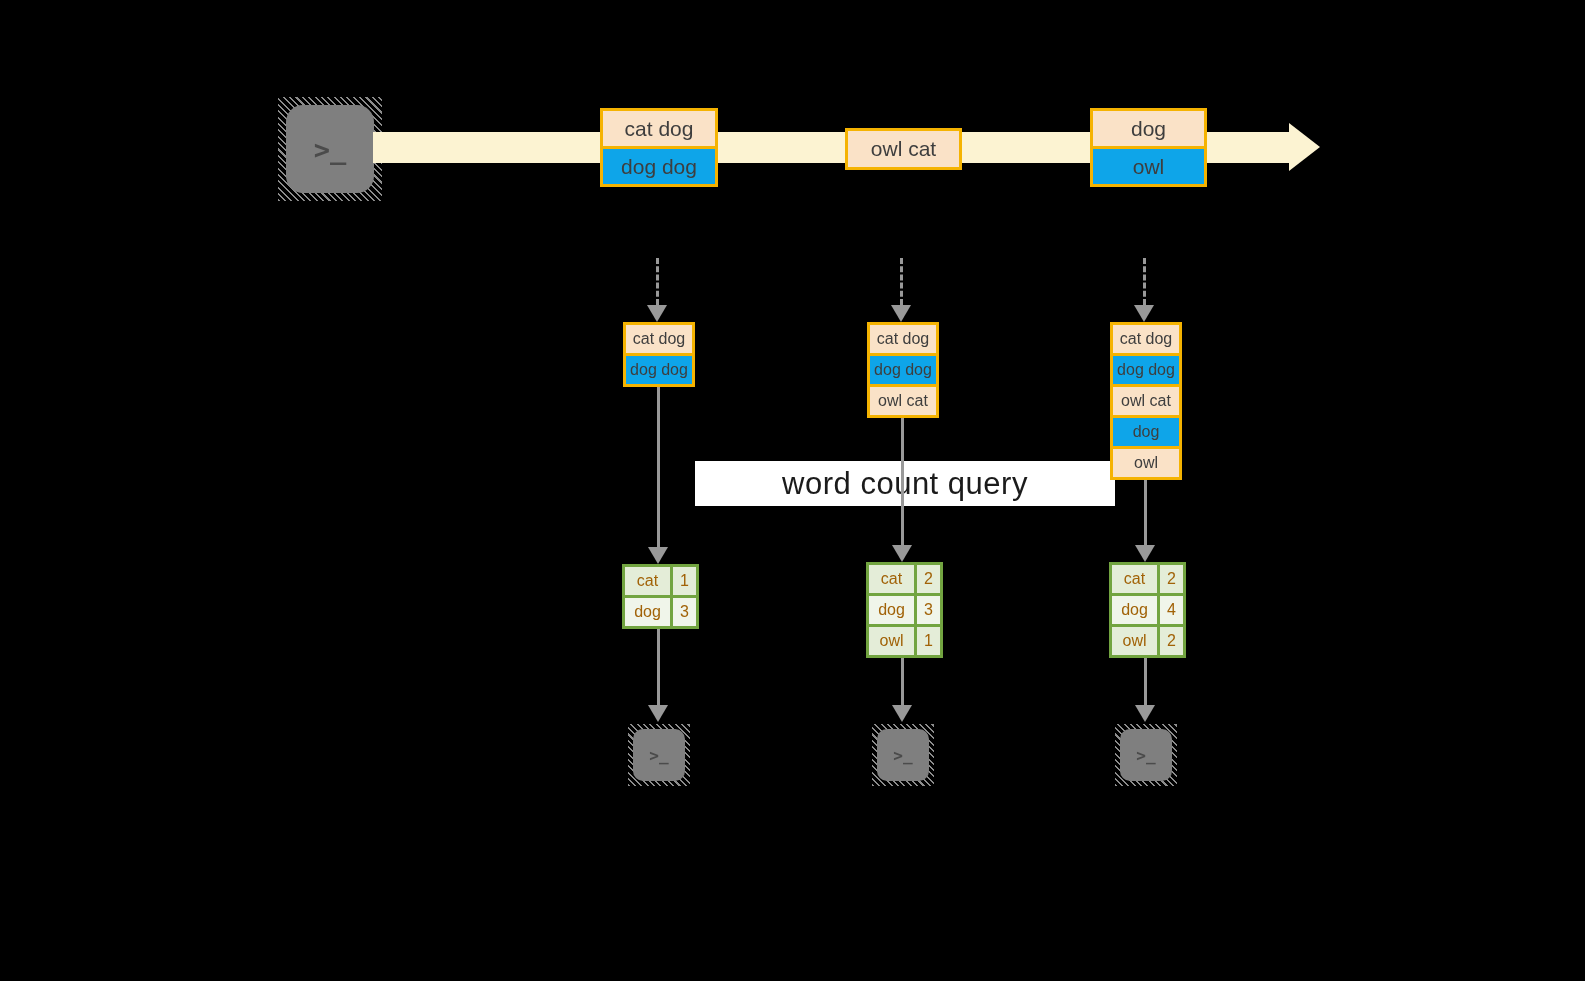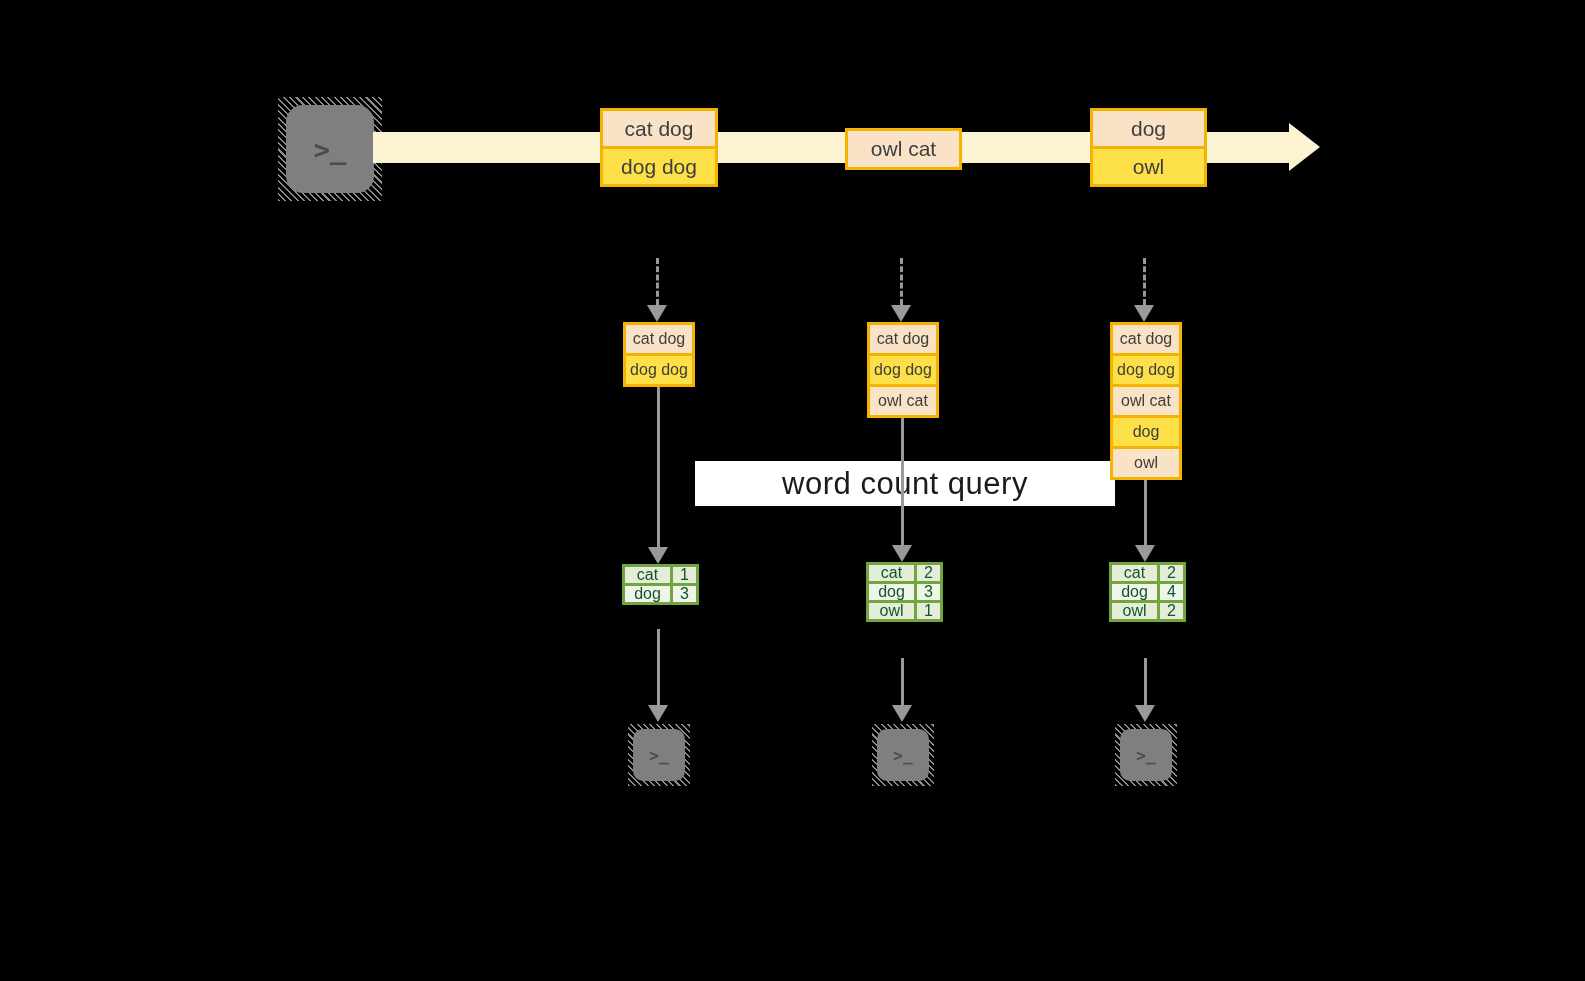--- a/index.html
+++ b/index.html
@@ -17,37 +17,37 @@
              border-top:24px solid transparent;border-bottom:24px solid transparent;border-left:31px solid #fcf3d2;}
 
   
   .obox{position:absolute;display:flex;flex-direction:column;gap:3px;background:#f5b301;
         border:3px solid #f5b301;box-sizing:border-box;z-index:4;}
   .ocell{display:flex;align-items:center;justify-content:center;color:#3e3e3e;}
   .ev .ocell{height:35px;font-size:21px;}
   .ev1cell .ocell{height:36px;font-size:21px;}
   .stack .ocell{height:28px;font-size:16px;}
   .peach{background:#fae2c7;}
-  .cream{background:#fde047;}
+  .cream{background:#0ea5e9;}
 
   
   .dashline{position:absolute;width:0;border-left:3px dashed #999;z-index:3;}
   .solidline{position:absolute;width:3px;background:#999;z-index:3;}
   .ahead{position:absolute;width:0;height:0;border-left:10px solid transparent;
          border-right:10px solid transparent;border-top:17px solid #999;z-index:3;}
 
   
   .qband{position:absolute;left:695px;top:461px;width:420px;height:45px;background:#fff;z-index:2;
          display:flex;align-items:center;justify-content:center;}
   .qband span{font-size:31px;color:#1b1b1b;letter-spacing:0.5px;}
 
   
   .gtable{position:absolute;display:grid;grid-template-columns:45px 23px;gap:3px;background:#72a440;
           border:3px solid #72a440;box-sizing:content-box;z-index:4;}
-  .gcell{height:16px;display:flex;align-items:center;justify-content:center;font-size:16px;color:#14532d;}
+  .gcell{height:28px;display:flex;align-items:center;justify-content:center;font-size:16px;color:#a16207;}
   .gtint{background:#e4edd8;}
   .glight{background:#f0f5ea;}
 </style>
 </head>
 <body>
 
 <div id="canvas">
 
   <div class="term" style="left:278px;top:97px;width:104px;height:104px;">
     <div class="term-inner" style="left:8px;top:8px;right:8px;bottom:8px;border-radius:17px;font-size:27px;">&gt;_</div>

